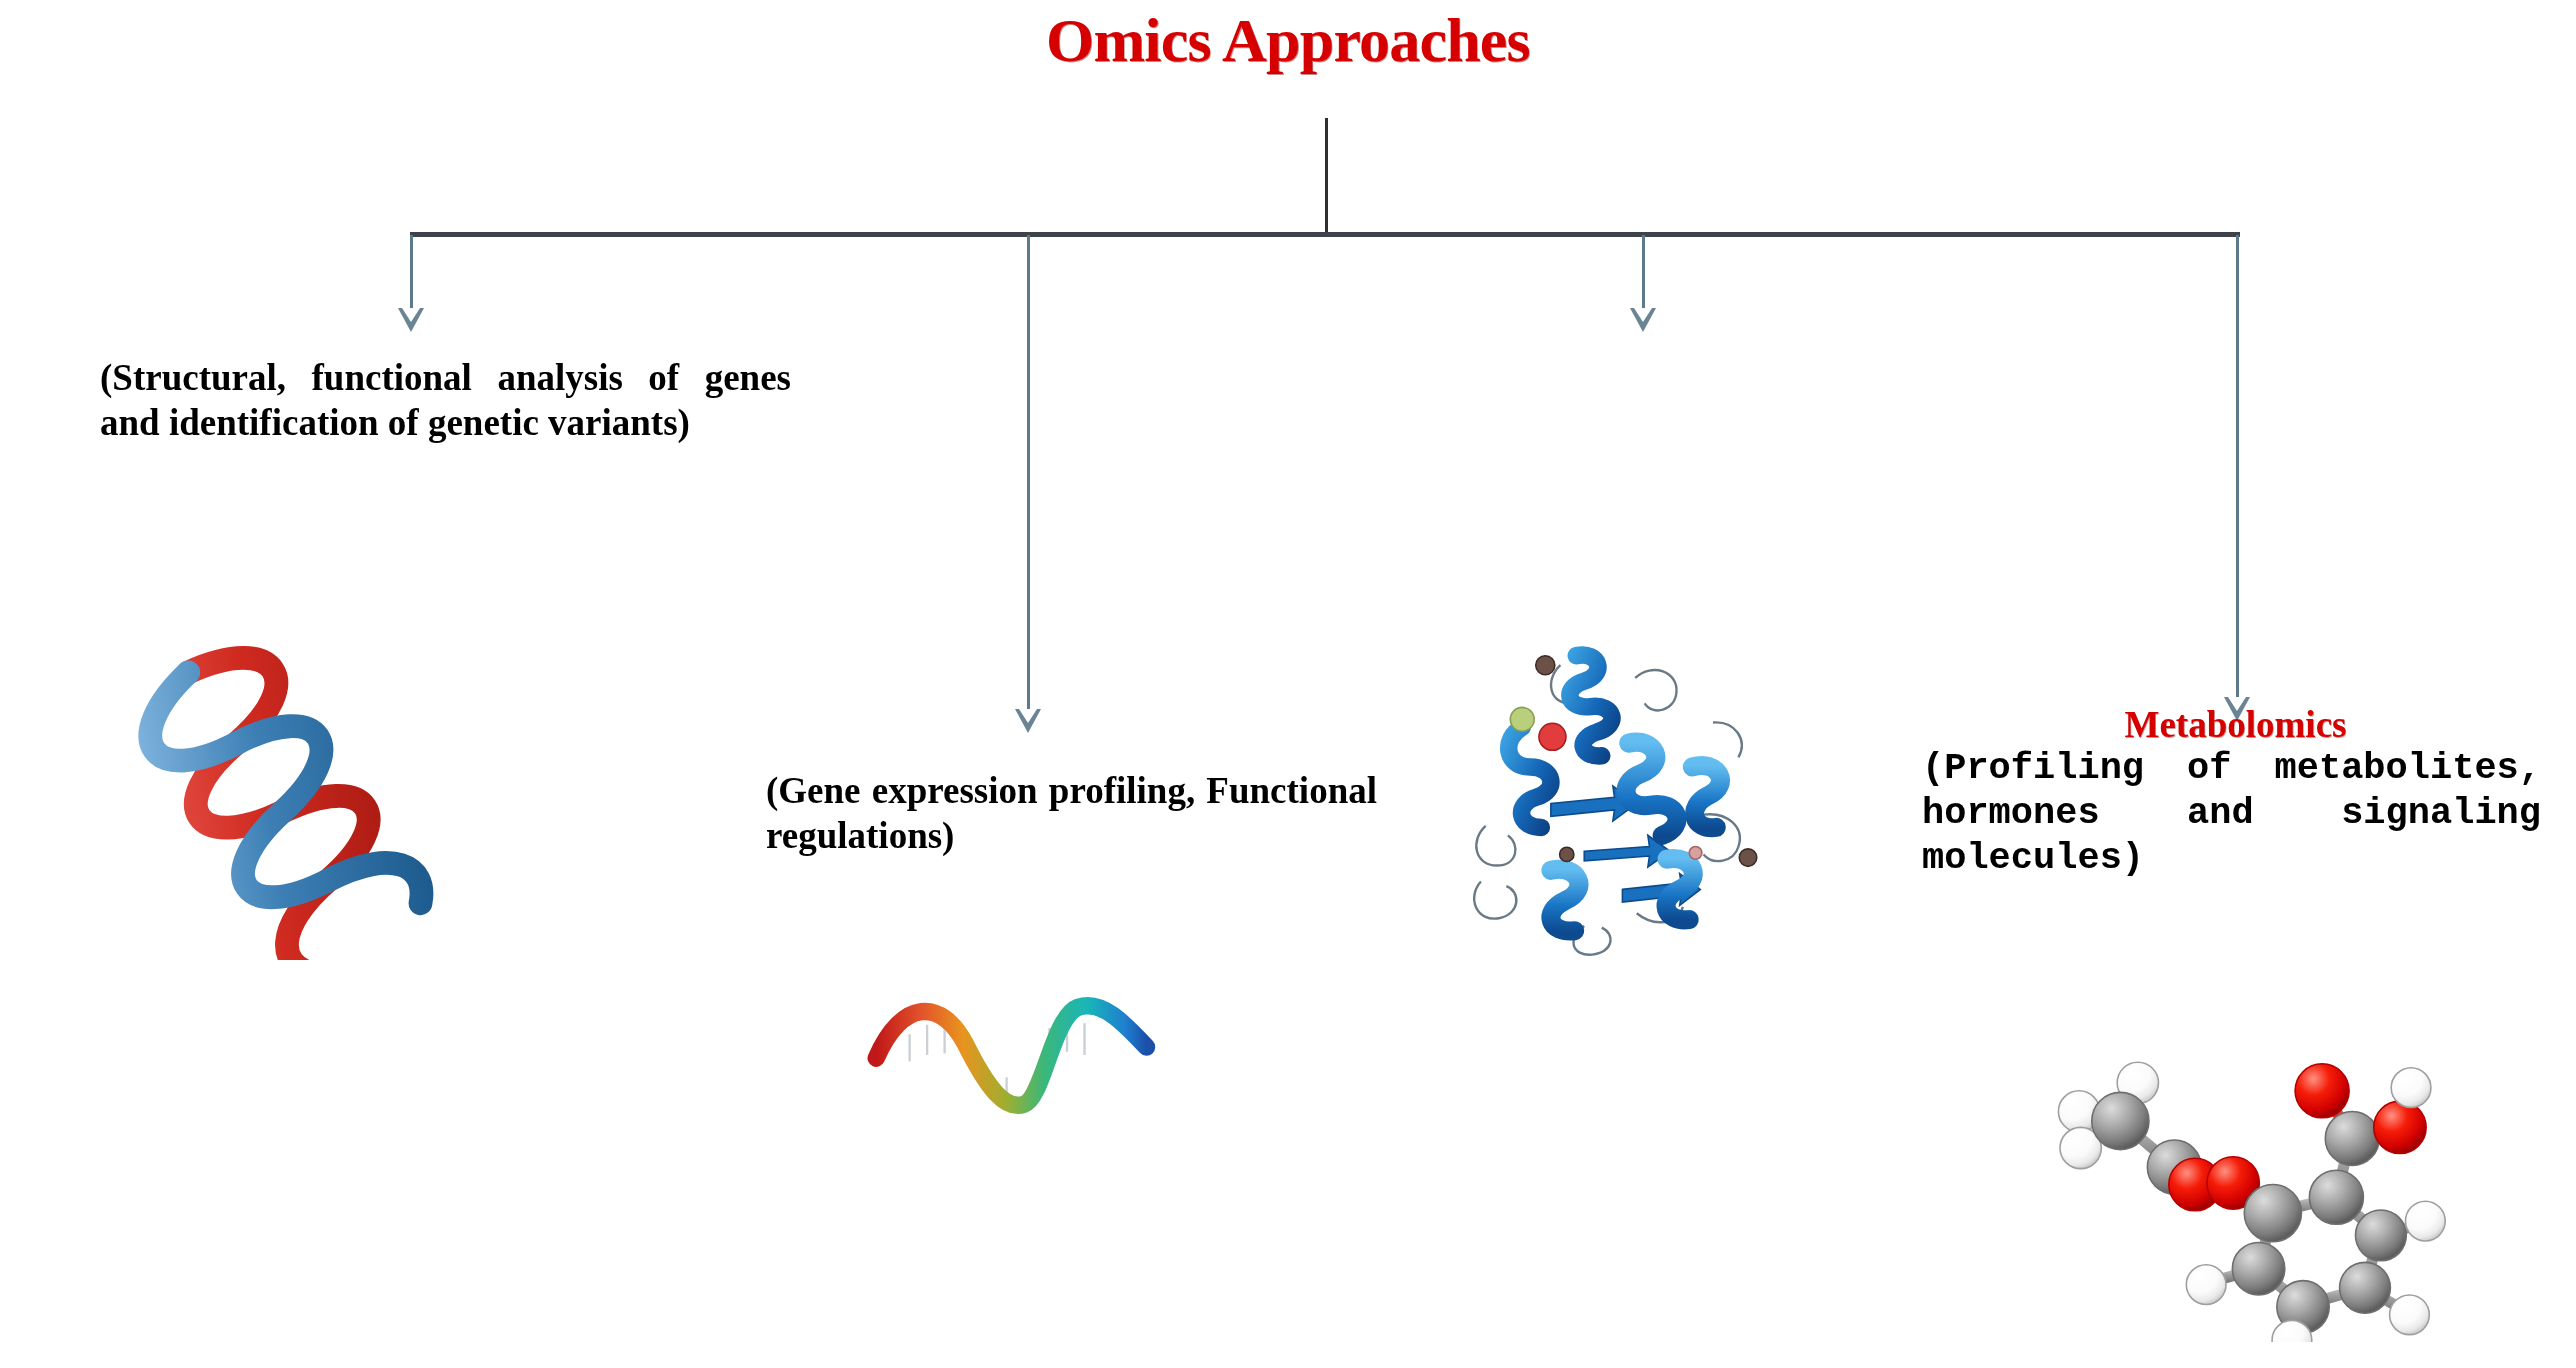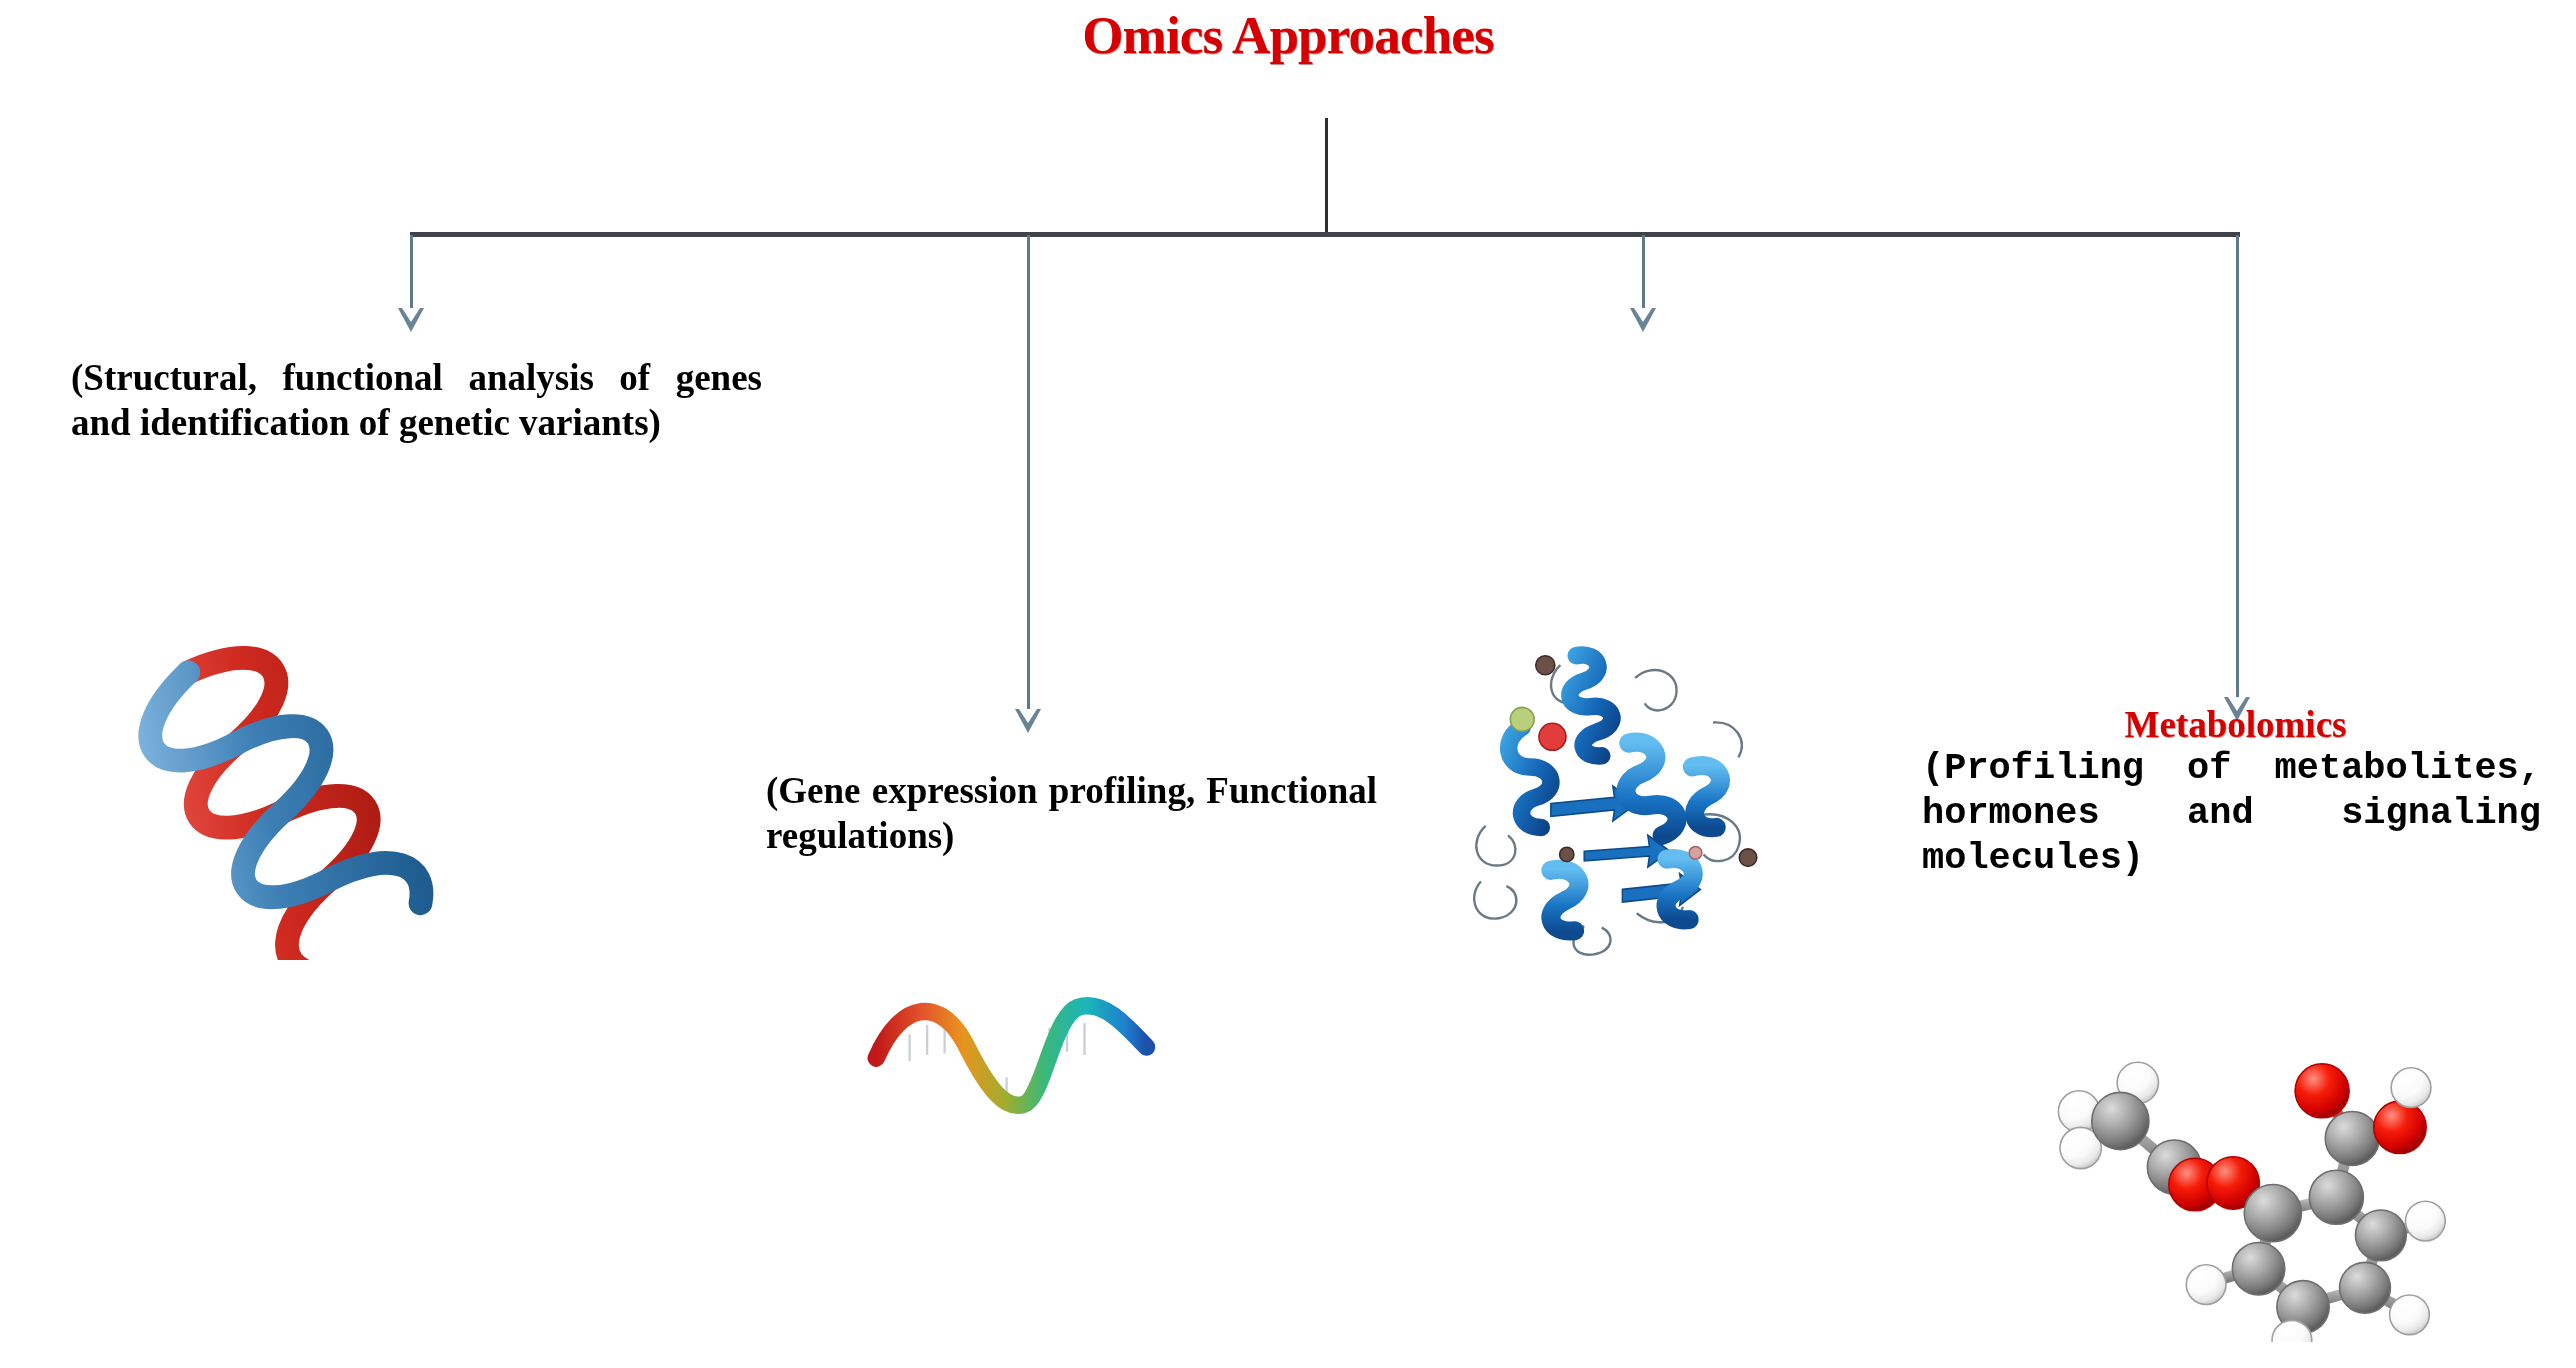--- a/index.html
+++ b/index.html
@@ -19,21 +19,21 @@
     overflow: hidden;
   }
 
   
   .main-title {
     position: absolute;
     left: 0;
     top: 4.8px;
     width: 2576px;
     text-align: center;
-    font-size: 53px;
+    font-size: 62px;
     font-weight: bold;
     color: #d60000;
     letter-spacing: -0.8px;
     text-shadow: 0.8px 0.8px 0 rgba(120,0,0,0.45);
   }
 
   
   .conn {
     position: absolute;
     background: #3f4a52;
@@ -136,21 +136,21 @@
 
   <div class="branch" style="left:1642px; top:235px; height:81px;"></div>
   <div class="arrow-head" style="left:1630px; top:308px;"></div>
   <div class="arrow-notch" style="left:1634px; top:308px;"></div>
 
   <div class="branch" style="left:2236px; top:235px; height:470px;"></div>
   <div class="arrow-head" style="left:2224px; top:697px;"></div>
   <div class="arrow-notch" style="left:2228px; top:697px;"></div>
 
   <div class="section" style="left:71px; top:341px; width:699px;">
-    <div class="sec-body lastjust" style="width:691px; margin-top:14.3px;">(Structural, functional analysis of genes and identification of genetic variants)</div>
+    <div class="sec-body lastjust" style="width:691px; margin-top:14.3px;margin-left:29px;">(Structural, functional analysis of genes and identification of genetic variants)</div>
   </div>
 
   <div class="figure dna-wrap">
     <svg width="397" height="341" viewBox="0 0 500 430" xmlns="http://www.w3.org/2000/svg">
       <defs>
         <linearGradient id="redRib" x1="0" y1="0" x2="1" y2="1">
           <stop offset="0%" stop-color="#e8544a"></stop>
           <stop offset="45%" stop-color="#cf2a20"></stop>
           <stop offset="100%" stop-color="#a41810"></stop>
         </linearGradient>

